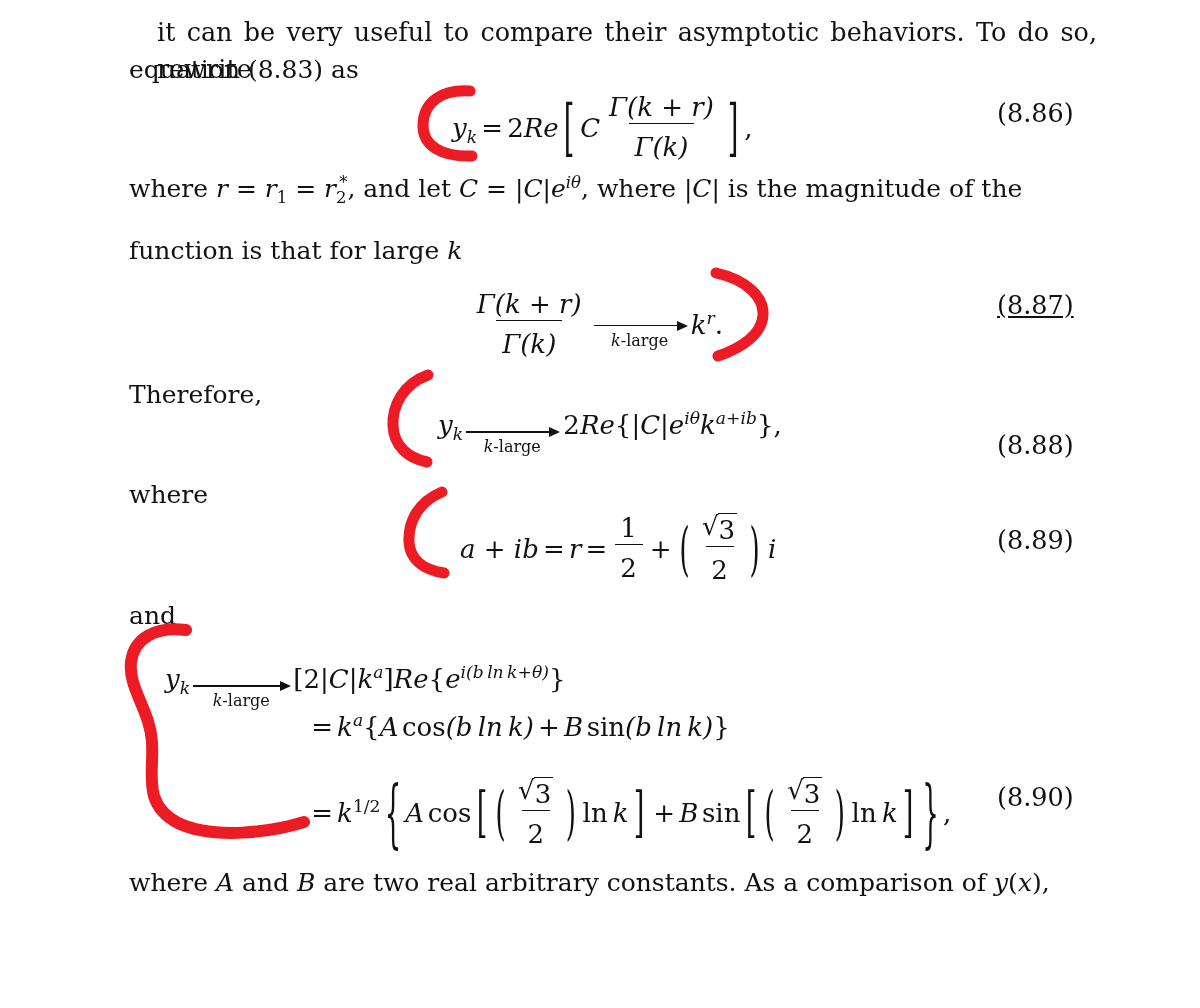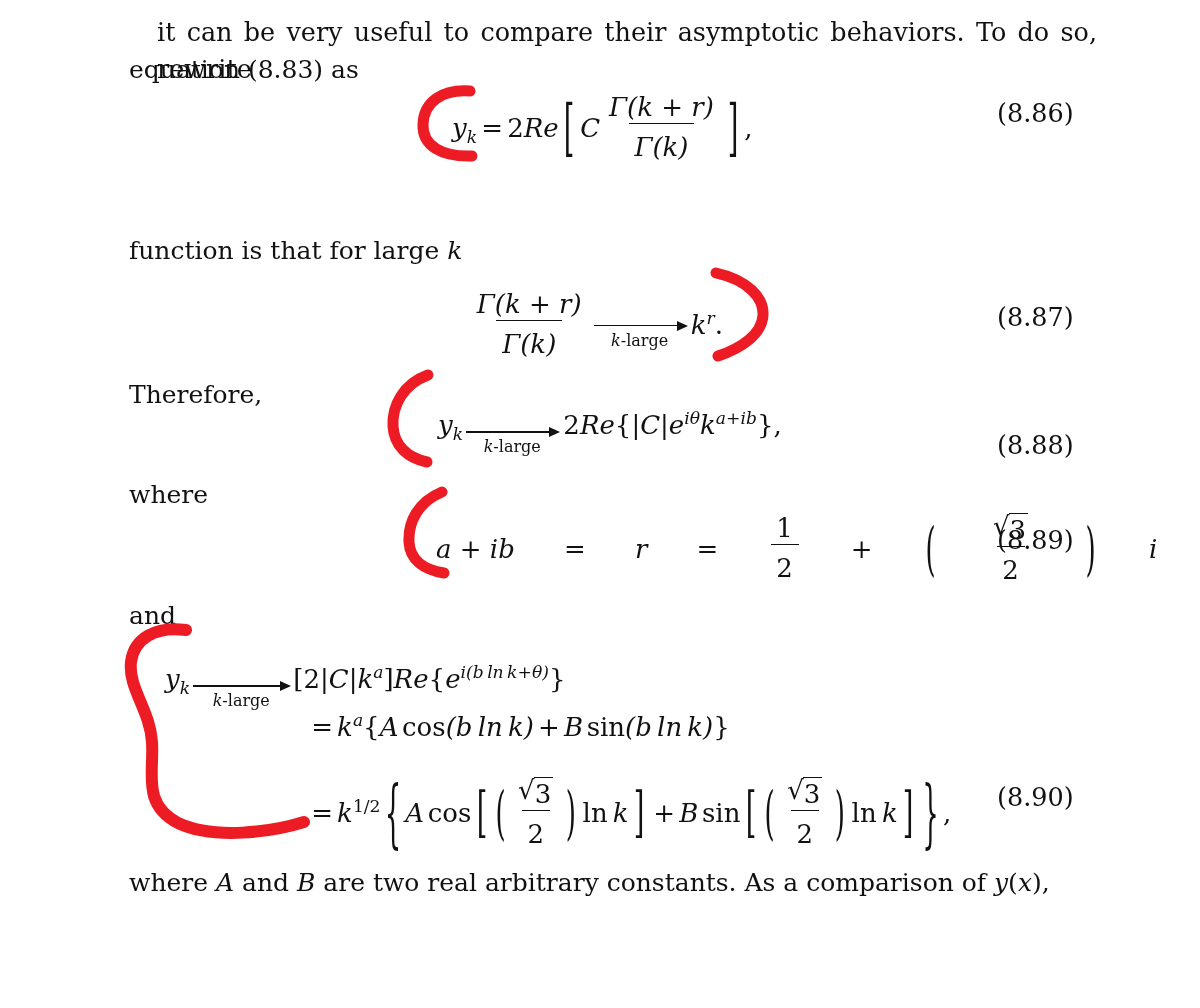--- a/index.html
+++ b/index.html
@@ -169,40 +169,43 @@
     <span class="mi">C</span>
     <span class="frac">
       <span class="num mi">Γ(k + r)</span>
       <span class="den mi">Γ(k)</span>
     </span>
     <span class="delim dl-sq">]</span>
     <span class="mup">,</span>
   </div>
   <div class="eqnum" style="left:997px; top:98px;">(8.86)</div>
 
+  <div class="lbl" style="left:129px; top:170px;">
+    where <i>r</i> = <i>r</i><span class="sub up">1</span> = <i>r</i><span class="sub up">2</span><span class="sup up" style="margin-left:-0.45em">*</span>, and let <i>C</i> = |<i>C</i>|<i>e</i><span class="sup"><i>iθ</i></span>, where |<i>C</i>| is the magnitude of the
+  </div>
   <div class="lbl" style="left:129px; top:232px;">
     function is that for large <i>k</i>
   </div>
 
   <div class="math" style="left:468px; top:290px;">
     <span class="frac">
       <span class="num mi">Γ(k + r)</span>
       <span class="den mi">Γ(k)</span>
     </span>
     <span class="arrow" style="margin-top:18px;">
       <span class="shaft">
           <span class="bar" style="width:92px"></span>
           <span class="head"></span>
         </span>
       <span class="alabel"><i>k</i>-large</span>
     </span>
     <span class="mi" style="margin-left:2px;"><span>k</span><span class="sup">r</span></span>
     <span class="mup">.</span>
   </div>
-  <div class="eqnum" style="left:997px; top:302px;">(8.87)</div>
+  <div class="eqnum" style="left:997px; top:290px;text-decoration:underline;">(8.87)</div>
 
   <div class="lbl" style="left:129px; top:376px;">Therefore,</div>
 
   <div class="math" style="left:438px; top:409px;">
     <span class="mi" style="margin-top:-16px;"><span>y</span><span class="sub">k</span></span>
     <span class="arrow" style="margin-top:16px;">
       <span class="shaft">
           <span class="bar" style="width:92px"></span>
           <span class="head"></span>
         </span>
@@ -214,21 +217,21 @@
     <span class="mi" style="margin-top:-16px;">|C|</span>
     <span class="mi" style="margin-top:-16px;"><span>e</span><span class="sup">iθ</span></span>
     <span class="mi" style="margin-top:-16px;"><span>k</span><span class="sup">a+ib</span></span>
     <span class="mup" style="margin-top:-16px;">}</span>
     <span class="mup" style="margin-top:-16px;">,</span>
   </div>
   <div class="eqnum" style="left:997px; top:430px;">(8.88)</div>
 
   <div class="lbl" style="left:129px; top:476px;">where</div>
 
-  <div class="math" style="left:436px; top:512px;gap:45px;">
+  <div class="math" style="left:460px; top:512px;">
     <span class="mi">a + ib</span>
     <span class="mo">=</span>
     <span class="mi">r</span>
     <span class="mo">=</span>
     <span class="frac">
       <span class="num mup">1</span>
       <span class="den mup">2</span>
     </span>
     <span class="mo">+</span>
     <span class="delim dl-par">(</span>

